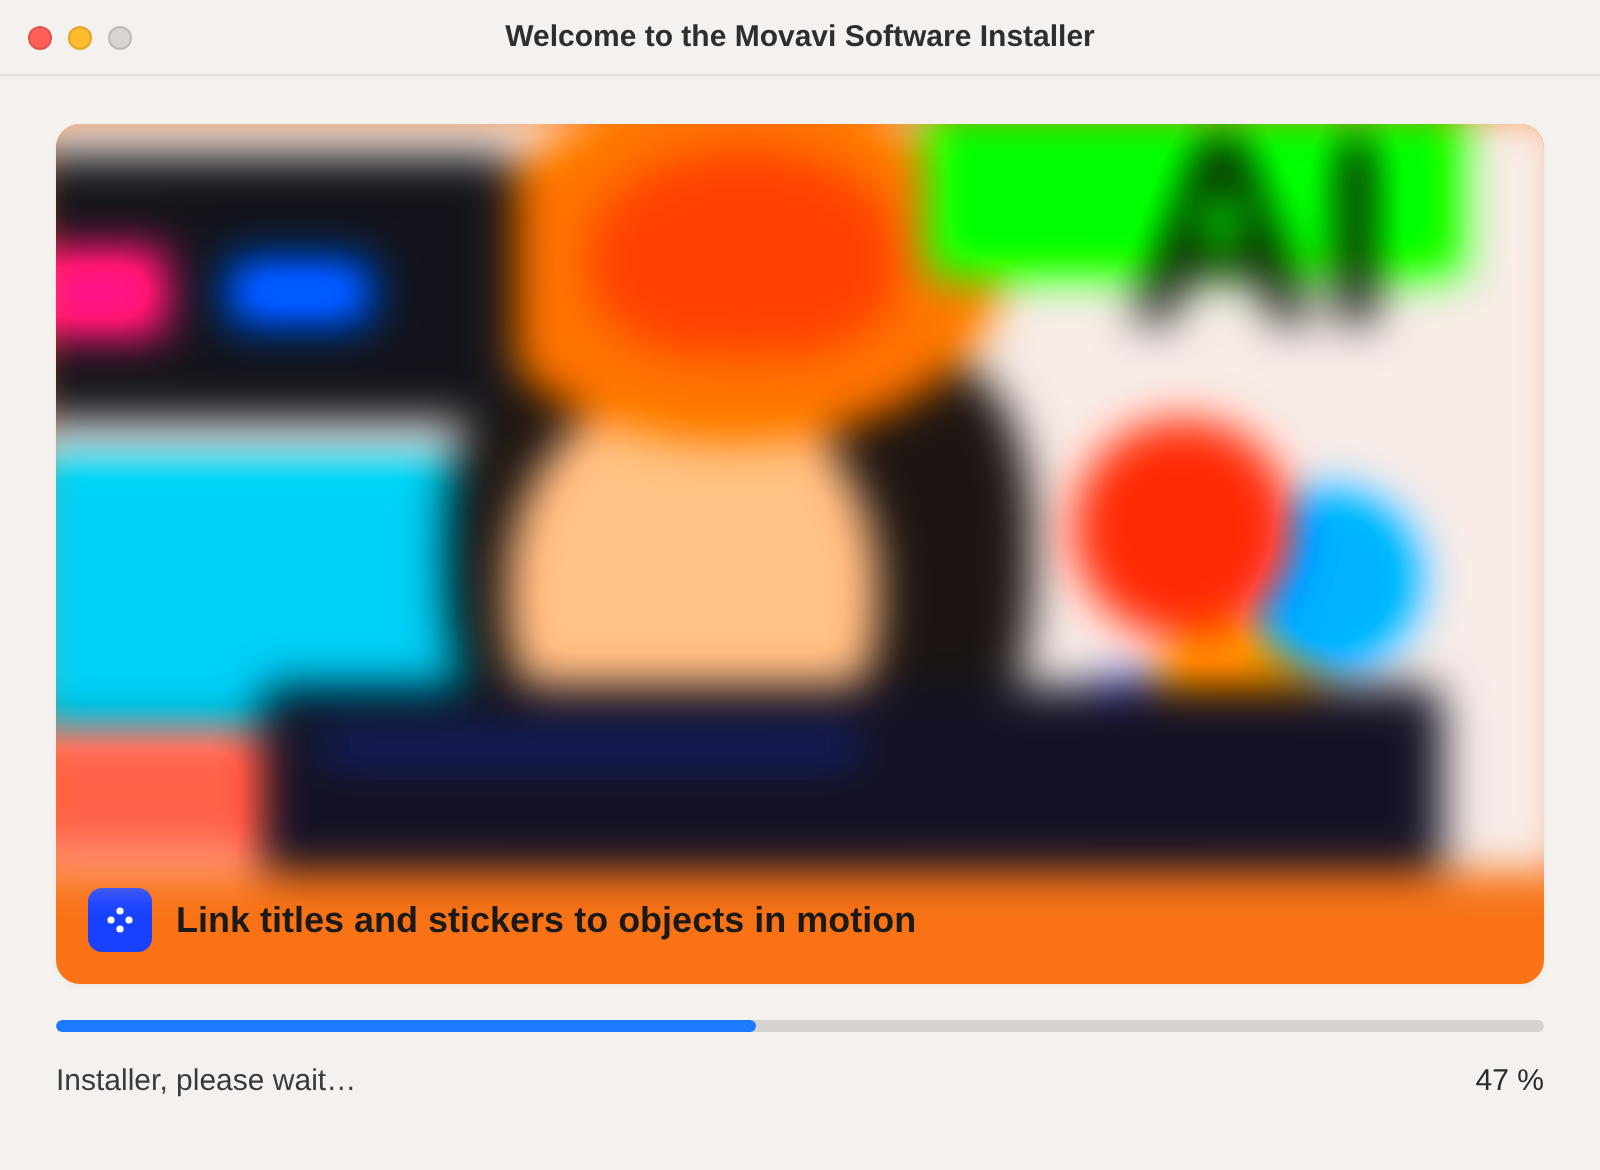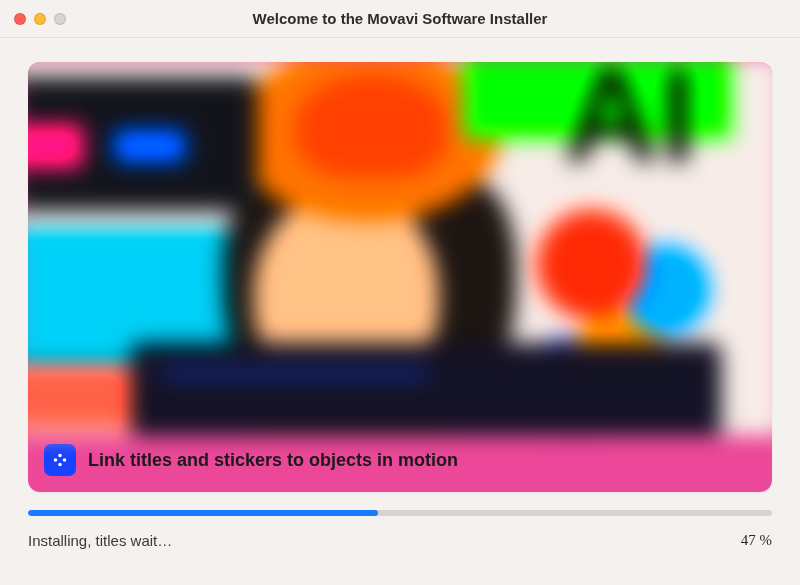--- a/index.html
+++ b/index.html
@@ -43,21 +43,21 @@
       color: #2e2e2e;
       pointer-events: none;
     }
 
     
     .content {
       padding: 24px 28px 0 28px;
     }
 
     .feature-card {
-      background: #ec4899;
+      background: #f97316;
       border-radius: 12px;
       overflow: hidden;
       width: 100%;
       box-shadow: 0 1px 3px rgba(0,0,0,0.04);
     }
 
     
     .hero {
       height: 368px;
       position: relative;
@@ -139,21 +139,21 @@
       border-radius: 3px;
     }
     .progress-row {
       display: flex;
       justify-content: space-between;
       align-items: center;
       margin-top: 16px;
       font-size: 15px;
       color: #3a3a3a;
     }
-    .percent { font-size: 15px; color: #2a2a2a; font-family: Liberation Serif, serif; }
+    .percent { font-size: 15px; color: #2a2a2a; }
   </style>
 </head>
 <body>
 
 <div class="titlebar">
   <div class="traffic-lights">
     <div class="tl tl-close"></div>
     <div class="tl tl-min"></div>
     <div class="tl tl-max"></div>
   </div>
@@ -193,16 +193,16 @@
       <div class="caption-text">Link titles and stickers to objects in motion</div>
     </div>
   </div>
 </div>
 
 <div class="progress-wrap">
   <div class="progress-bar">
     <div class="progress-fill" style="width: 47%;"></div>
   </div>
   <div class="progress-row">
-    <div>Installing, titles wait…</div>
+    <div>Installer, please wait…</div>
     <div class="percent">47 %</div>
   </div>
 </div>
 
 </body></html>

